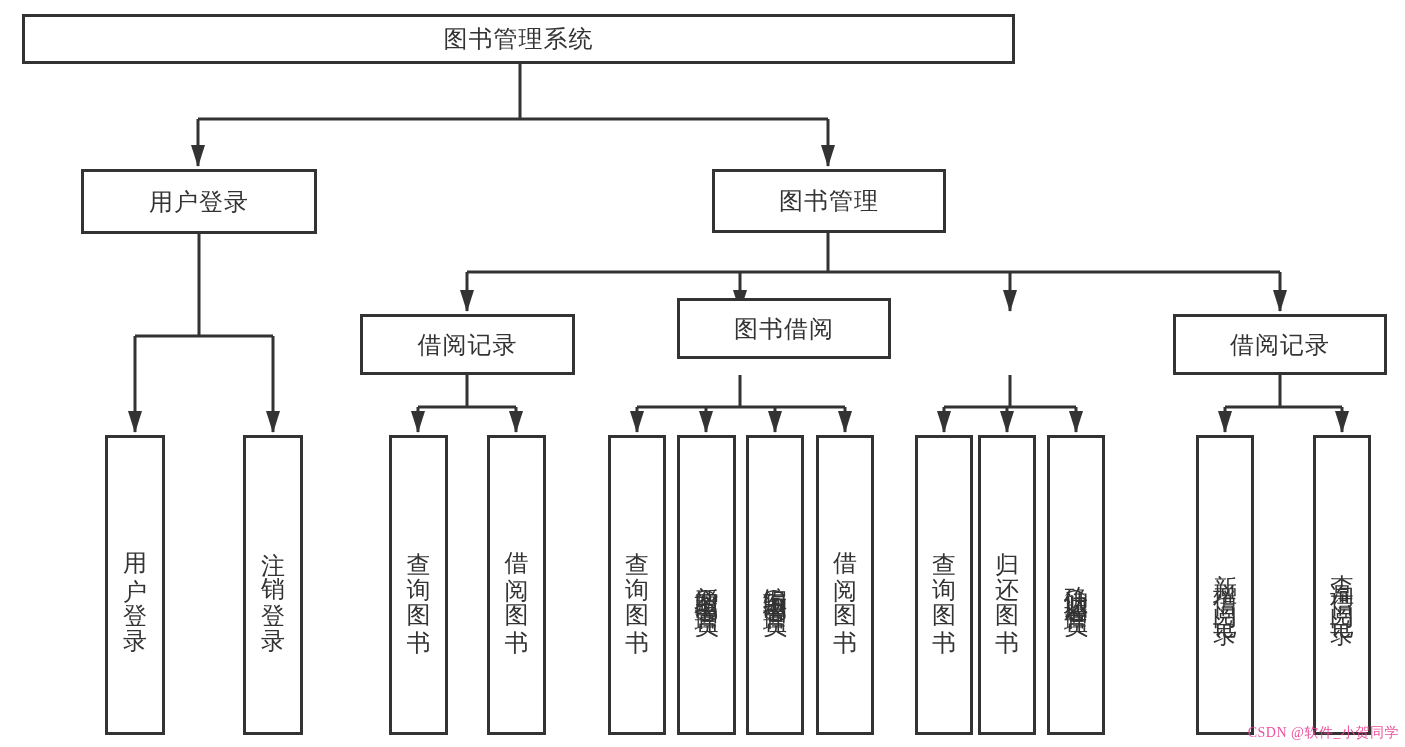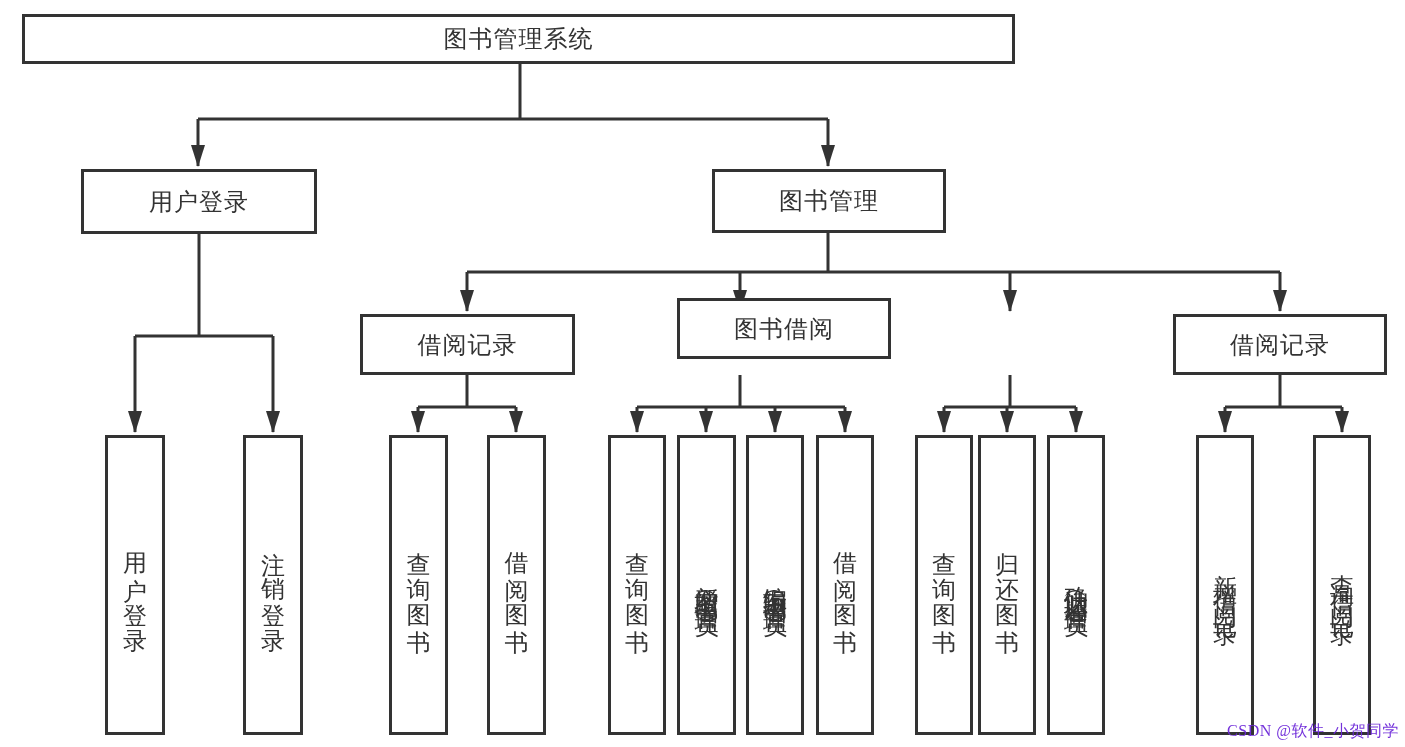--- a/index.html
+++ b/index.html
@@ -35,21 +35,21 @@
   #l-bb-query        { left:608px;  width:58px; }
   #l-bb-add          { left:677px;  width:59px; }
   #l-bb-edit         { left:746px;  width:58px; }
   #l-bb-borrow       { left:816px;  width:58px; }
   #l-cb-query        { left:915px;  width:58px; }
   #l-cb-return       { left:978px;  width:58px; }
   #l-cb-confirm      { left:1047px; width:58px; }
   #l-rr-add          { left:1196px; width:58px; }
   #l-rr-query        { left:1313px; width:58px; }
   #watermark {
-    position:absolute; right:6px; bottom:5px; font-size:16px; color:#6d28d9;
+    position:absolute; right:6px; bottom:5px; font-size:14px; color:#ec4899;
     z-index:3; letter-spacing:0.5px; opacity:0.95;
   }
 </style>
 </head>
 <body>
 
 <div id="canvas">
 
   <svg id="connectors" viewBox="0 0 1405 747" xmlns="http://www.w3.org/2000/svg">
     <defs>

